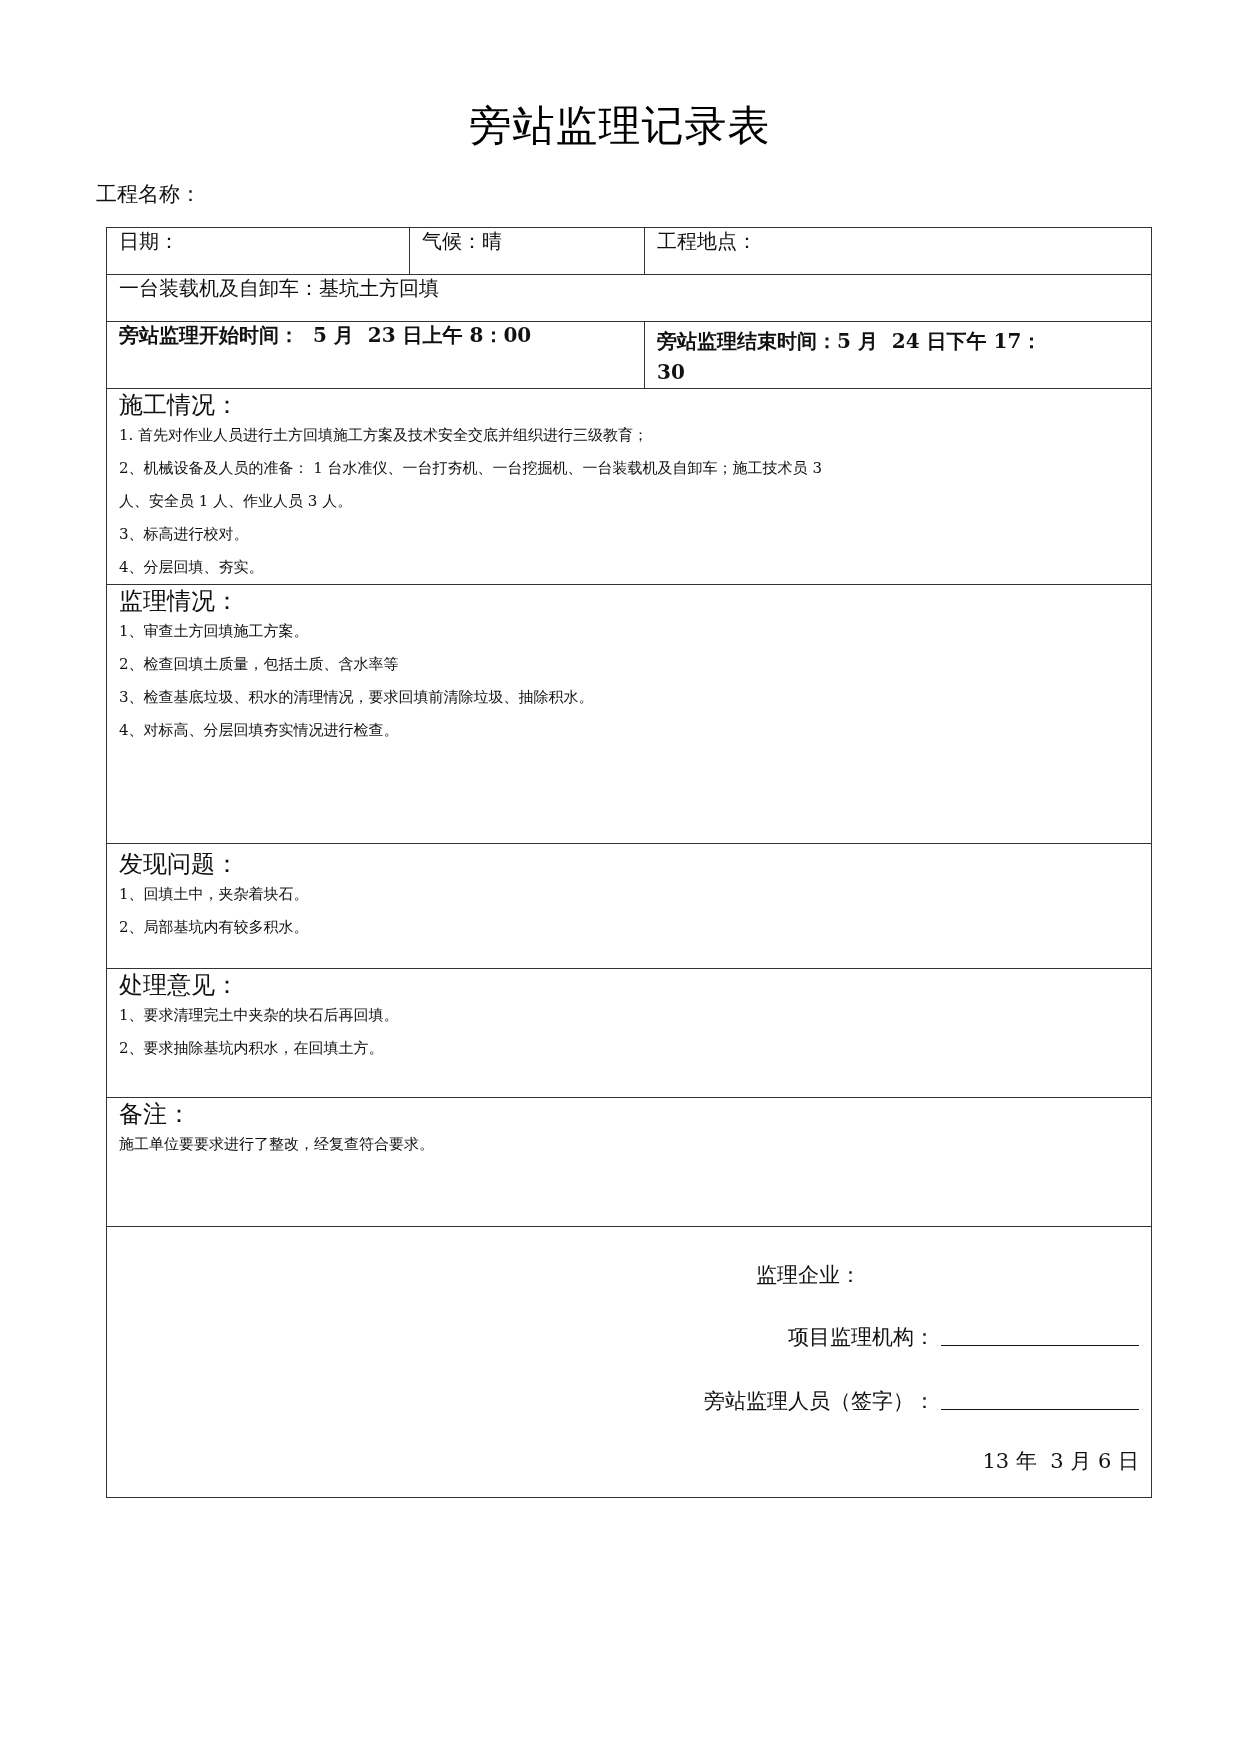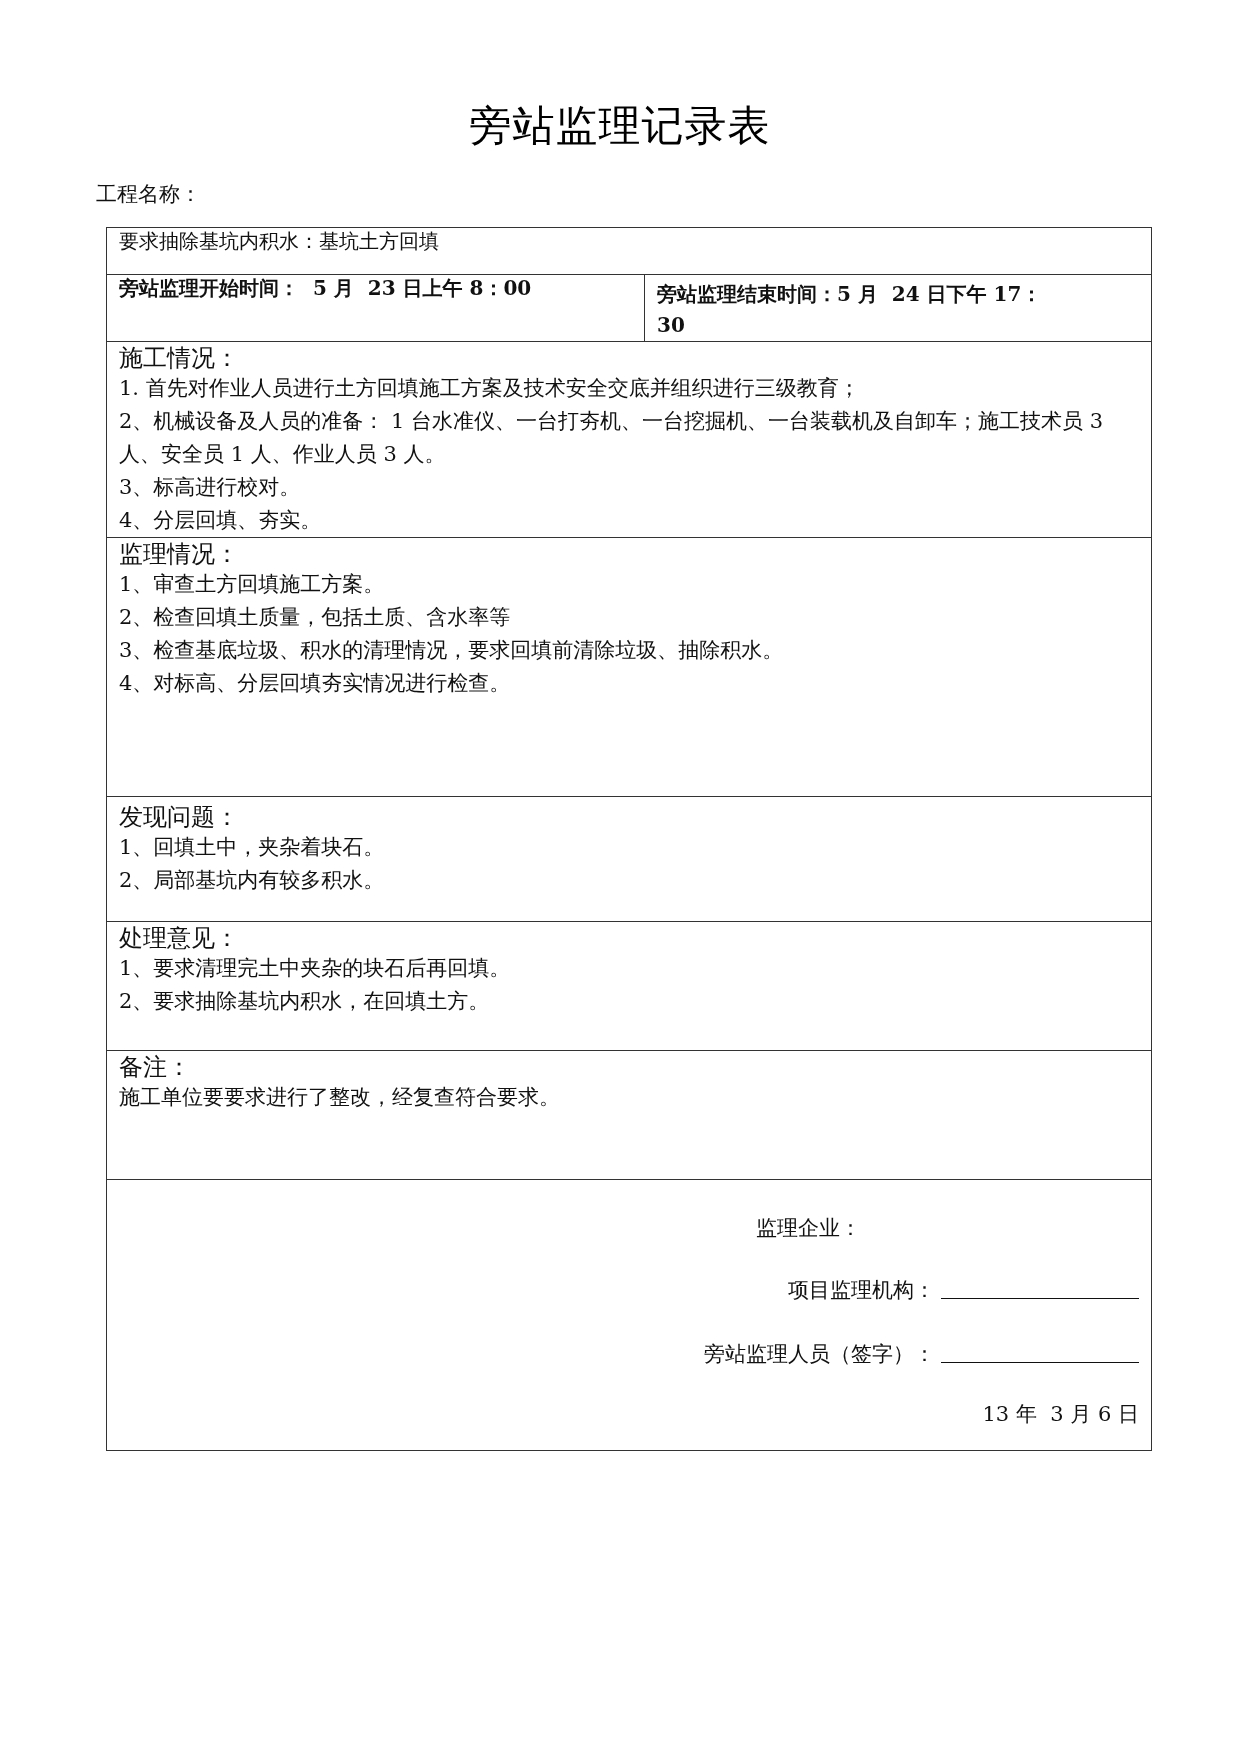--- a/index.html
+++ b/index.html
@@ -43,21 +43,21 @@
     table.record td {
       border: 1.5px solid #333;
       vertical-align: top;
       padding: 0 12px;
     }
     .row-top td { height: 46px; vertical-align: middle; }
     .row-part td { height: 46px; vertical-align: middle; }
     .row-time td { height: 62px; vertical-align: middle; font-weight: bold; }
     .row-time .end { vertical-align: top; padding-top: 4px; line-height: 31px; }
     .section-head { font-size: 24px; line-height: 28px; padding-top: 2px; }
-    .section-line { font-size: 21px; line-height: 33px; }
+    .section-line { font-size: 15px; line-height: 33px; }
     .row-construction td { height: 194px; }
     .row-supervision td { height: 258px; }
     .row-issues td { height: 124px; padding-left: 18px; }
     .row-opinion td { height: 128px; }
     .row-notes td { height: 128px; }
     .row-sign td { height: 270px; position: relative; }
     .sign-block {
       position: absolute;
       right: 12px;
       font-size: 21px;
@@ -77,22 +77,27 @@
 <div class="title">旁站监理记录表</div>
 <div class="project-name">工程名称：</div>
 
 <table class="record">
   <colgroup>
     <col style="width:303px">
     <col style="width:235px">
     <col style="width:507px">
   </colgroup>
   <tbody>
+      <tr class="row-top">
+    <td><span>日期：</span></td>
+    <td><span>气候：晴</span></td>
+    <td><span>工程地点：</span></td>
+  </tr>
   <tr class="row-part">
-    <td colspan="3"><span>要求抽除基坑内积水：基坑土方回填</span></td>
+    <td colspan="3"><span>一台装载机及自卸车：基坑土方回填</span></td>
   </tr>
   <tr class="row-time">
     <td colspan="2"><span style="white-space:pre">旁站监理开始时间：  5 月  23 日上午 8：00</span></td>
     <td class="end">
       <div style="white-space:pre">旁站监理结束时间：5 月  24 日下午 17：</div>
       <div>30</div>
     </td>
   </tr>
   <tr class="row-construction">
     <td colspan="3">

